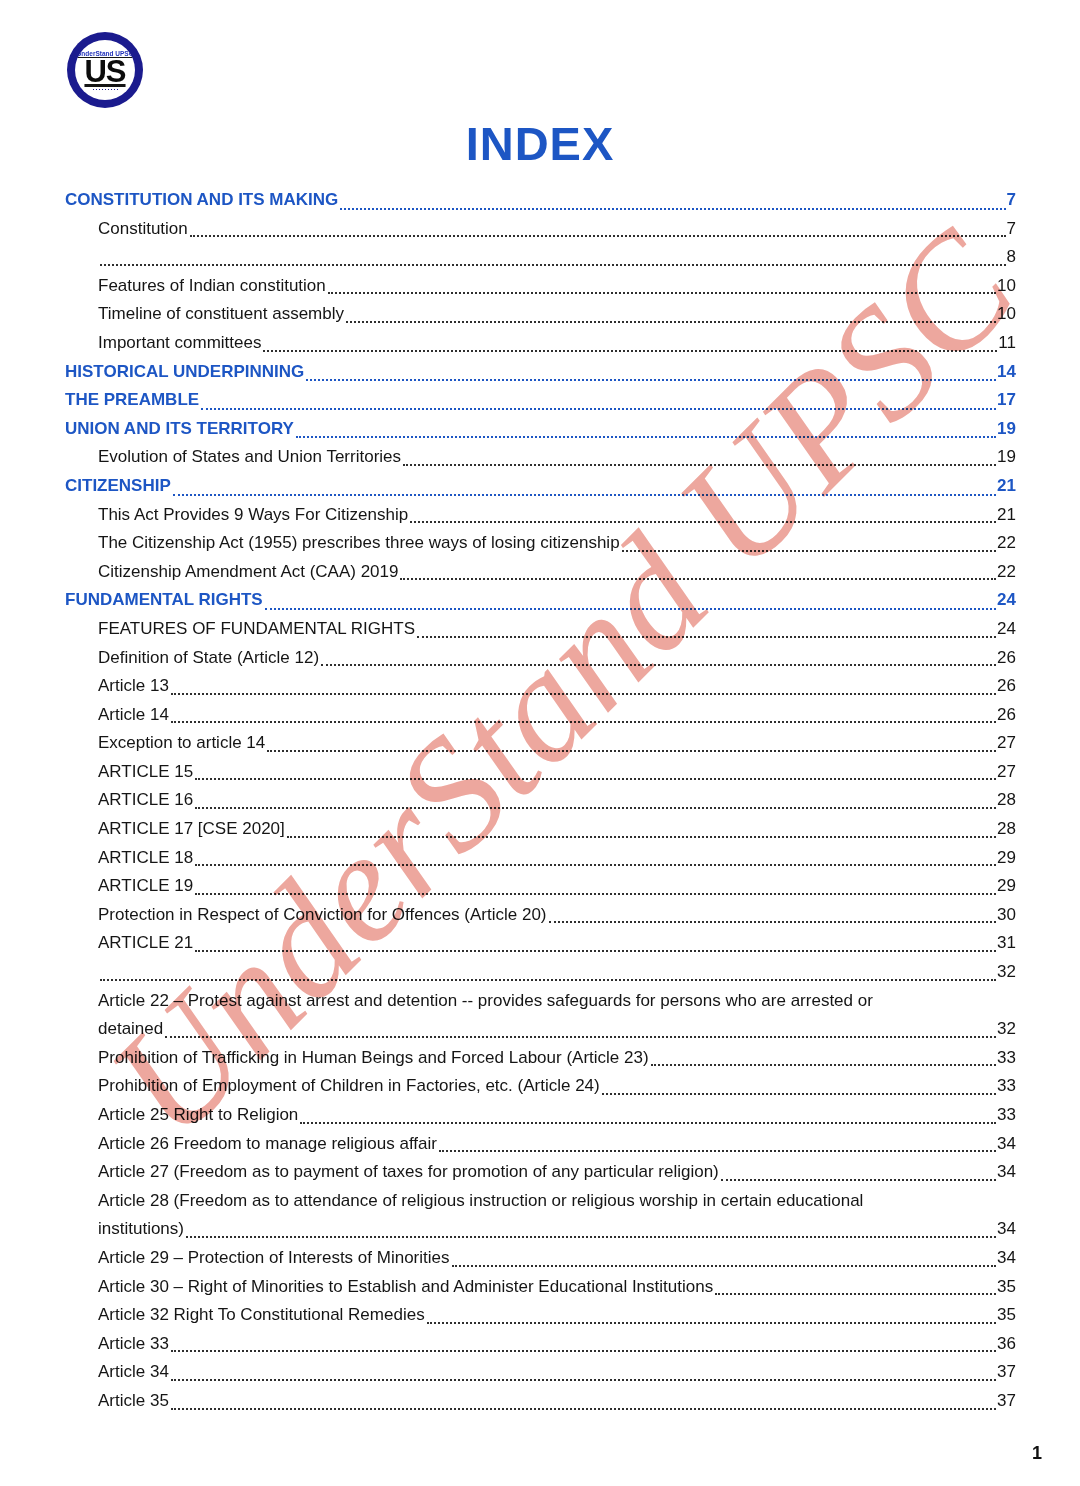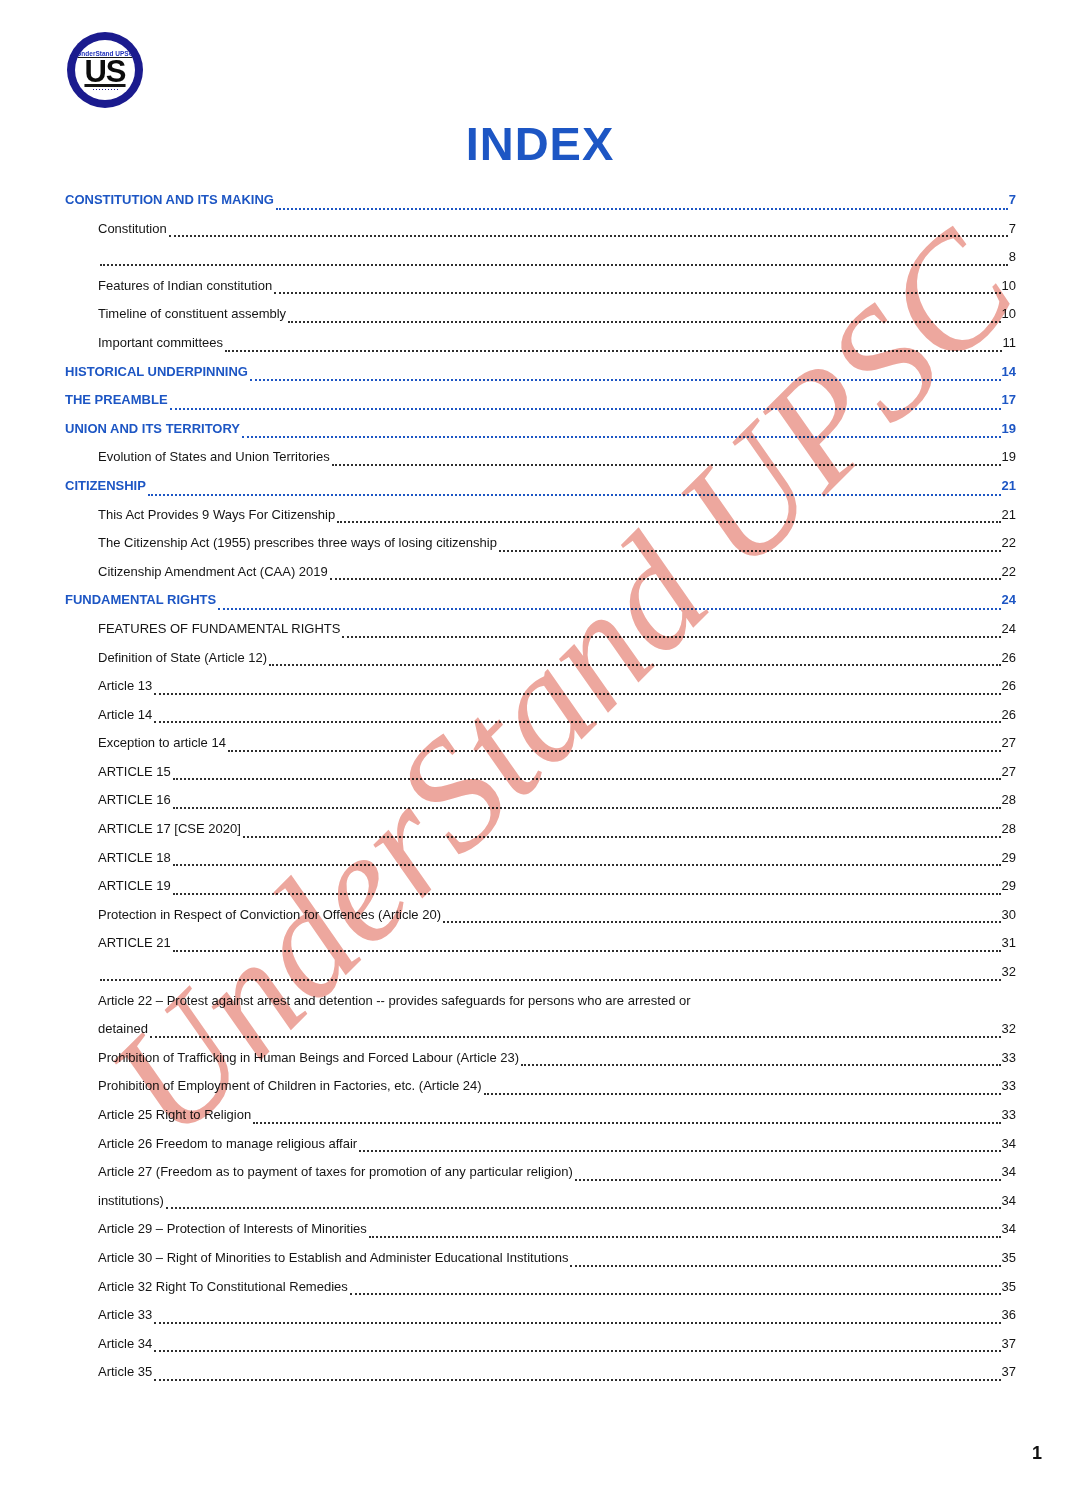--- a/index.html
+++ b/index.html
@@ -49,21 +49,21 @@
     position: absolute; top: 116px; left: 0; right: 0;
     text-align: center;
     font-size: 47px; font-weight: 700;
     color: #1d56c4;
     letter-spacing: 1px;
   }
 
   
   .toc {
     position: absolute; left: 65px; right: 64px; top: 186px;
-    font-size: 13px; line-height: 28.6px;
+    font-size: 17px; line-height: 28.6px;
   }
   .toc-row { display: flex; }
   .toc-row .label { white-space: nowrap; }
   .toc-row .dots {
     flex: 1 1 auto;
     min-width: 8px;
     align-self: flex-end;
     margin: 0 1px 6px 2px;
     border-bottom: 2.4px dotted #2e2e2e;
   }
@@ -344,20 +344,21 @@
       </div>
     </div>
     <div class="toc-entry lvl1">
       <div class="toc-row">
         <span class="label">Article 27 (Freedom as to payment of taxes for promotion of any particular religion)</span>
         <span class="dots"></span>
         <span class="page">34</span>
       </div>
     </div>
     <div class="toc-entry lvl1">
+      <span class="wrap-line1 label">Article 28 (Freedom as to attendance of religious instruction or religious worship in certain educational</span>
       <div class="toc-row">
         <span class="label">institutions)</span>
         <span class="dots"></span>
         <span class="page">34</span>
       </div>
     </div>
     <div class="toc-entry lvl1">
       <div class="toc-row">
         <span class="label">Article 29 – Protection of Interests of Minorities</span>
         <span class="dots"></span>

